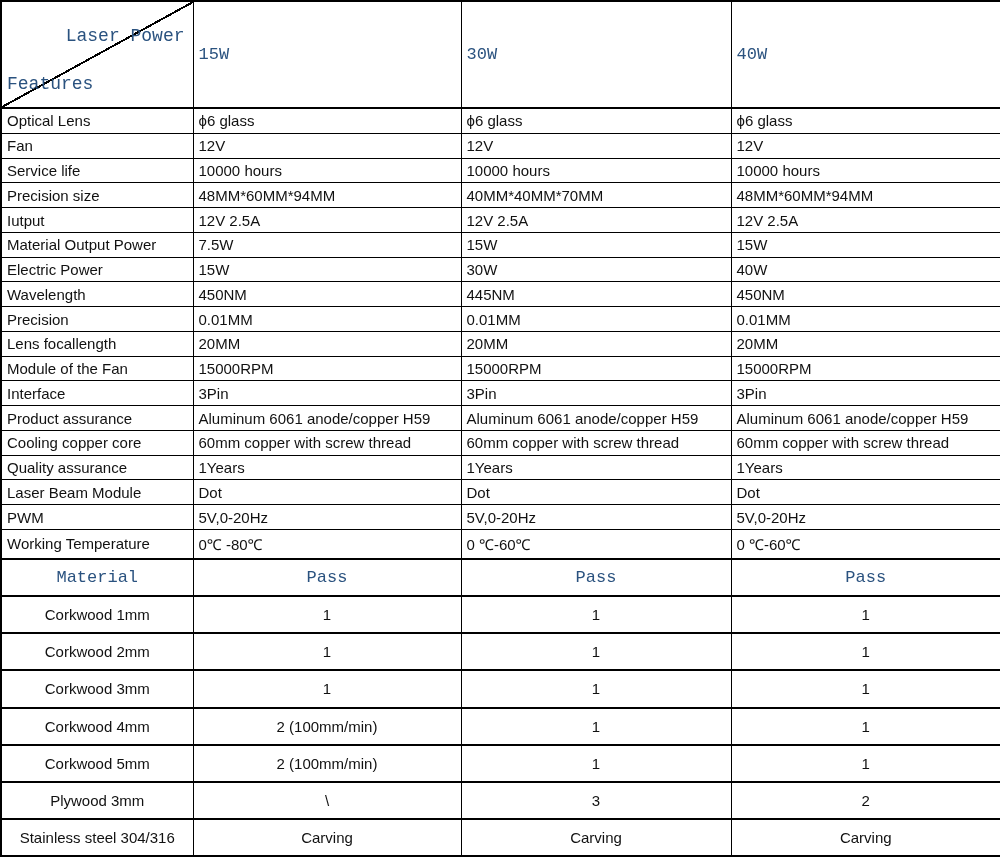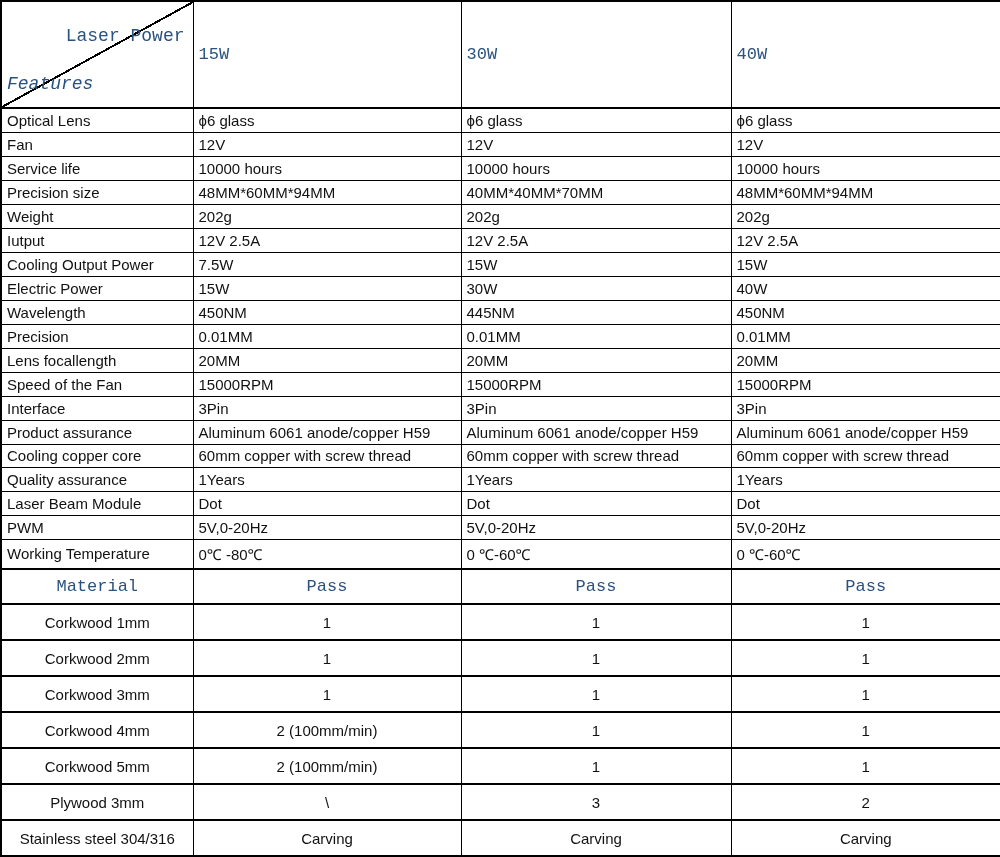--- a/index.html
+++ b/index.html
@@ -36,21 +36,21 @@
     position:relative; padding:0;
     background:linear-gradient(to bottom right,
       transparent calc(50% - 1px), var(--border) calc(50% - 1px),
       var(--border) calc(50% + 1px), transparent calc(50% + 1px));
   }
   .corner-top, .corner-bottom, .col-head, .mat-head {
     color:var(--accent);
     font-family:"Liberation Mono", monospace;
   }
   .corner-top  { position:absolute; top:24px; right:8px; font-size:18px; }
-  .corner-bottom { position:absolute; bottom:13px; left:5px; font-size:18px;font-style:italic; }
+  .corner-bottom { position:absolute; bottom:13px; left:5px; font-size:18px; }
   .col-head { font-size:17px; }
 
   
   tbody.specs tr { height:14px; }
 
   
   tbody.mats tr { height:27px; }
   tbody.mats td { border-top:2px solid var(--border); border-bottom:2px solid var(--border); text-align:center; }
   tr.mat-header td { font-size:17px; }
 </style>
@@ -94,33 +94,27 @@
         <td>10000 hours</td>
         <td>10000 hours</td>
       </tr>
       <tr>
         <td>Precision size</td>
         <td>48MM*60MM*94MM</td>
         <td>40MM*40MM*70MM</td>
         <td>48MM*60MM*94MM</td>
       </tr>
       <tr>
-        <td>Weight</td>
-        <td>202g</td>
-        <td>202g</td>
-        <td>202g</td>
-      </tr>
-      <tr>
         <td>Iutput</td>
         <td>12V 2.5A</td>
         <td>12V 2.5A</td>
         <td>12V 2.5A</td>
       </tr>
       <tr>
-        <td>Cooling Output Power</td>
+        <td>Material Output Power</td>
         <td>7.5W</td>
         <td>15W</td>
         <td>15W</td>
       </tr>
       <tr>
         <td>Electric Power</td>
         <td>15W</td>
         <td>30W</td>
         <td>40W</td>
       </tr>
@@ -136,21 +130,21 @@
         <td>0.01MM</td>
         <td>0.01MM</td>
       </tr>
       <tr>
         <td>Lens focallength</td>
         <td>20MM</td>
         <td>20MM</td>
         <td>20MM</td>
       </tr>
       <tr>
-        <td>Speed of the Fan</td>
+        <td>Module of the Fan</td>
         <td>15000RPM</td>
         <td>15000RPM</td>
         <td>15000RPM</td>
       </tr>
       <tr>
         <td>Interface</td>
         <td>3Pin</td>
         <td>3Pin</td>
         <td>3Pin</td>
       </tr>

